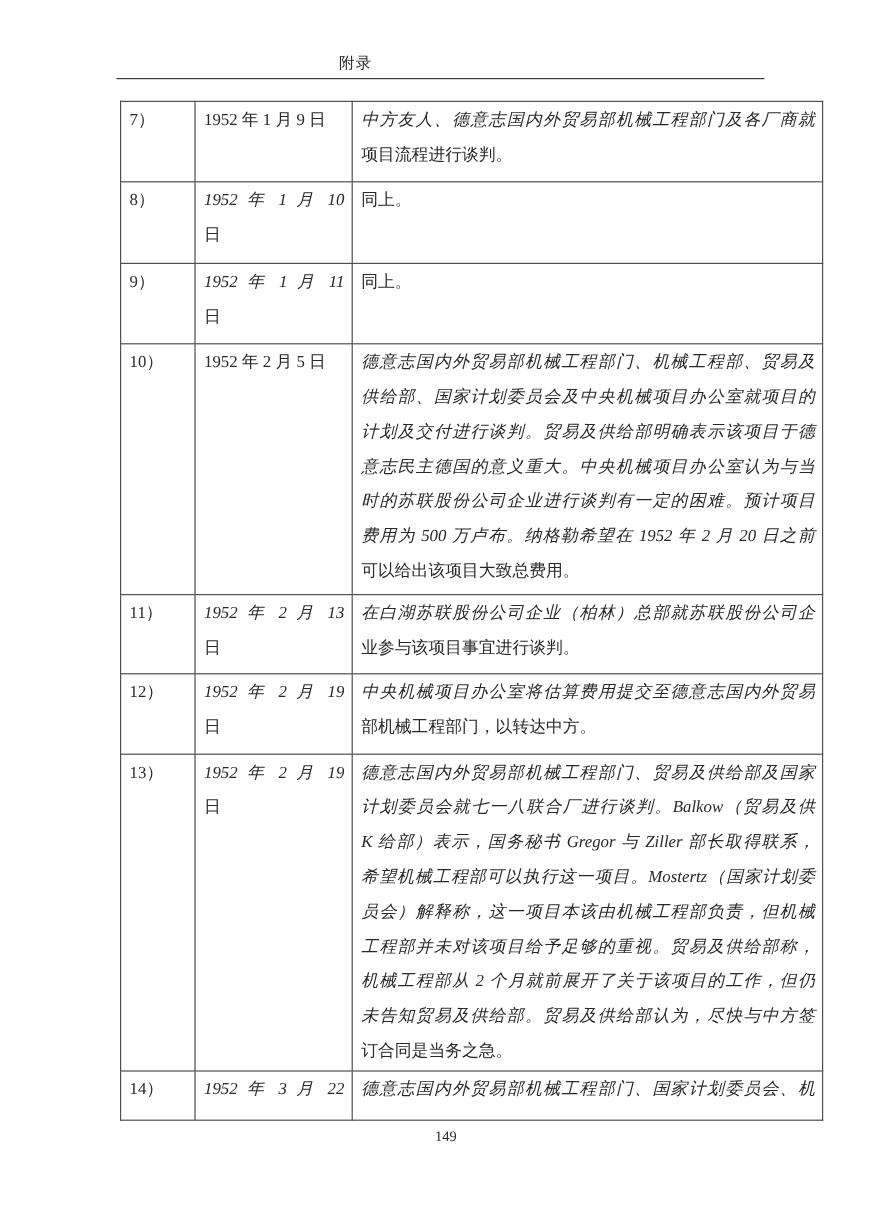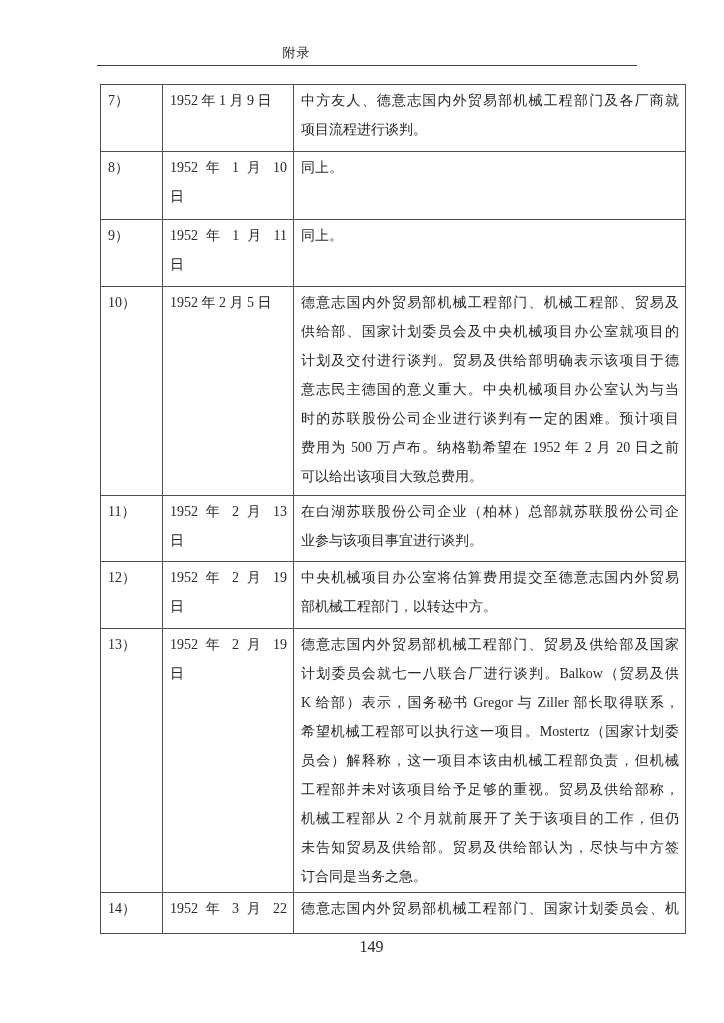--- a/index.html
+++ b/index.html
@@ -35,28 +35,28 @@
     vertical-align:top;
     padding:1px 6px 0 7px;
     font-size:14px;
     line-height:29px;
     overflow:hidden;
   }
   td.c-no{width:48px;}
   td.c-date{width:117px;padding-right:8px;margin-top:18px;}
   td.c-content{width:378px;}
   .tline{text-align:left;}
-  .tline.j{text-align:justify;text-align-last:justify;}
+  .tline.j{text-align:justify;text-align-last:justify;font-style:italic;}
   tr.r0{height:67px;} tr.r1{height:68px;} tr.r2{height:67px;} tr.r3{height:209px;border-radius:14px;}
   tr.r4{height:66px;padding-left:12px;} tr.r5{height:67px;} tr.r6{height:264px;} tr.r7{height:41px;}
   .doc-footer{
     margin:5px 0 0 100px;
     width:543px;
     text-align:center;
-    font-size:16px;
+    font-size:12px;
     line-height:16px;
   }
 </style>
 </head>
 <body>
 
 <div class="page" style="--ink: #282828; --line: #4f4f4f; --rule: #3c3c3c;">
   <div class="doc-header-title">附录</div>
   <div class="doc-header-rule"></div>
   <table class="appendix-table">

